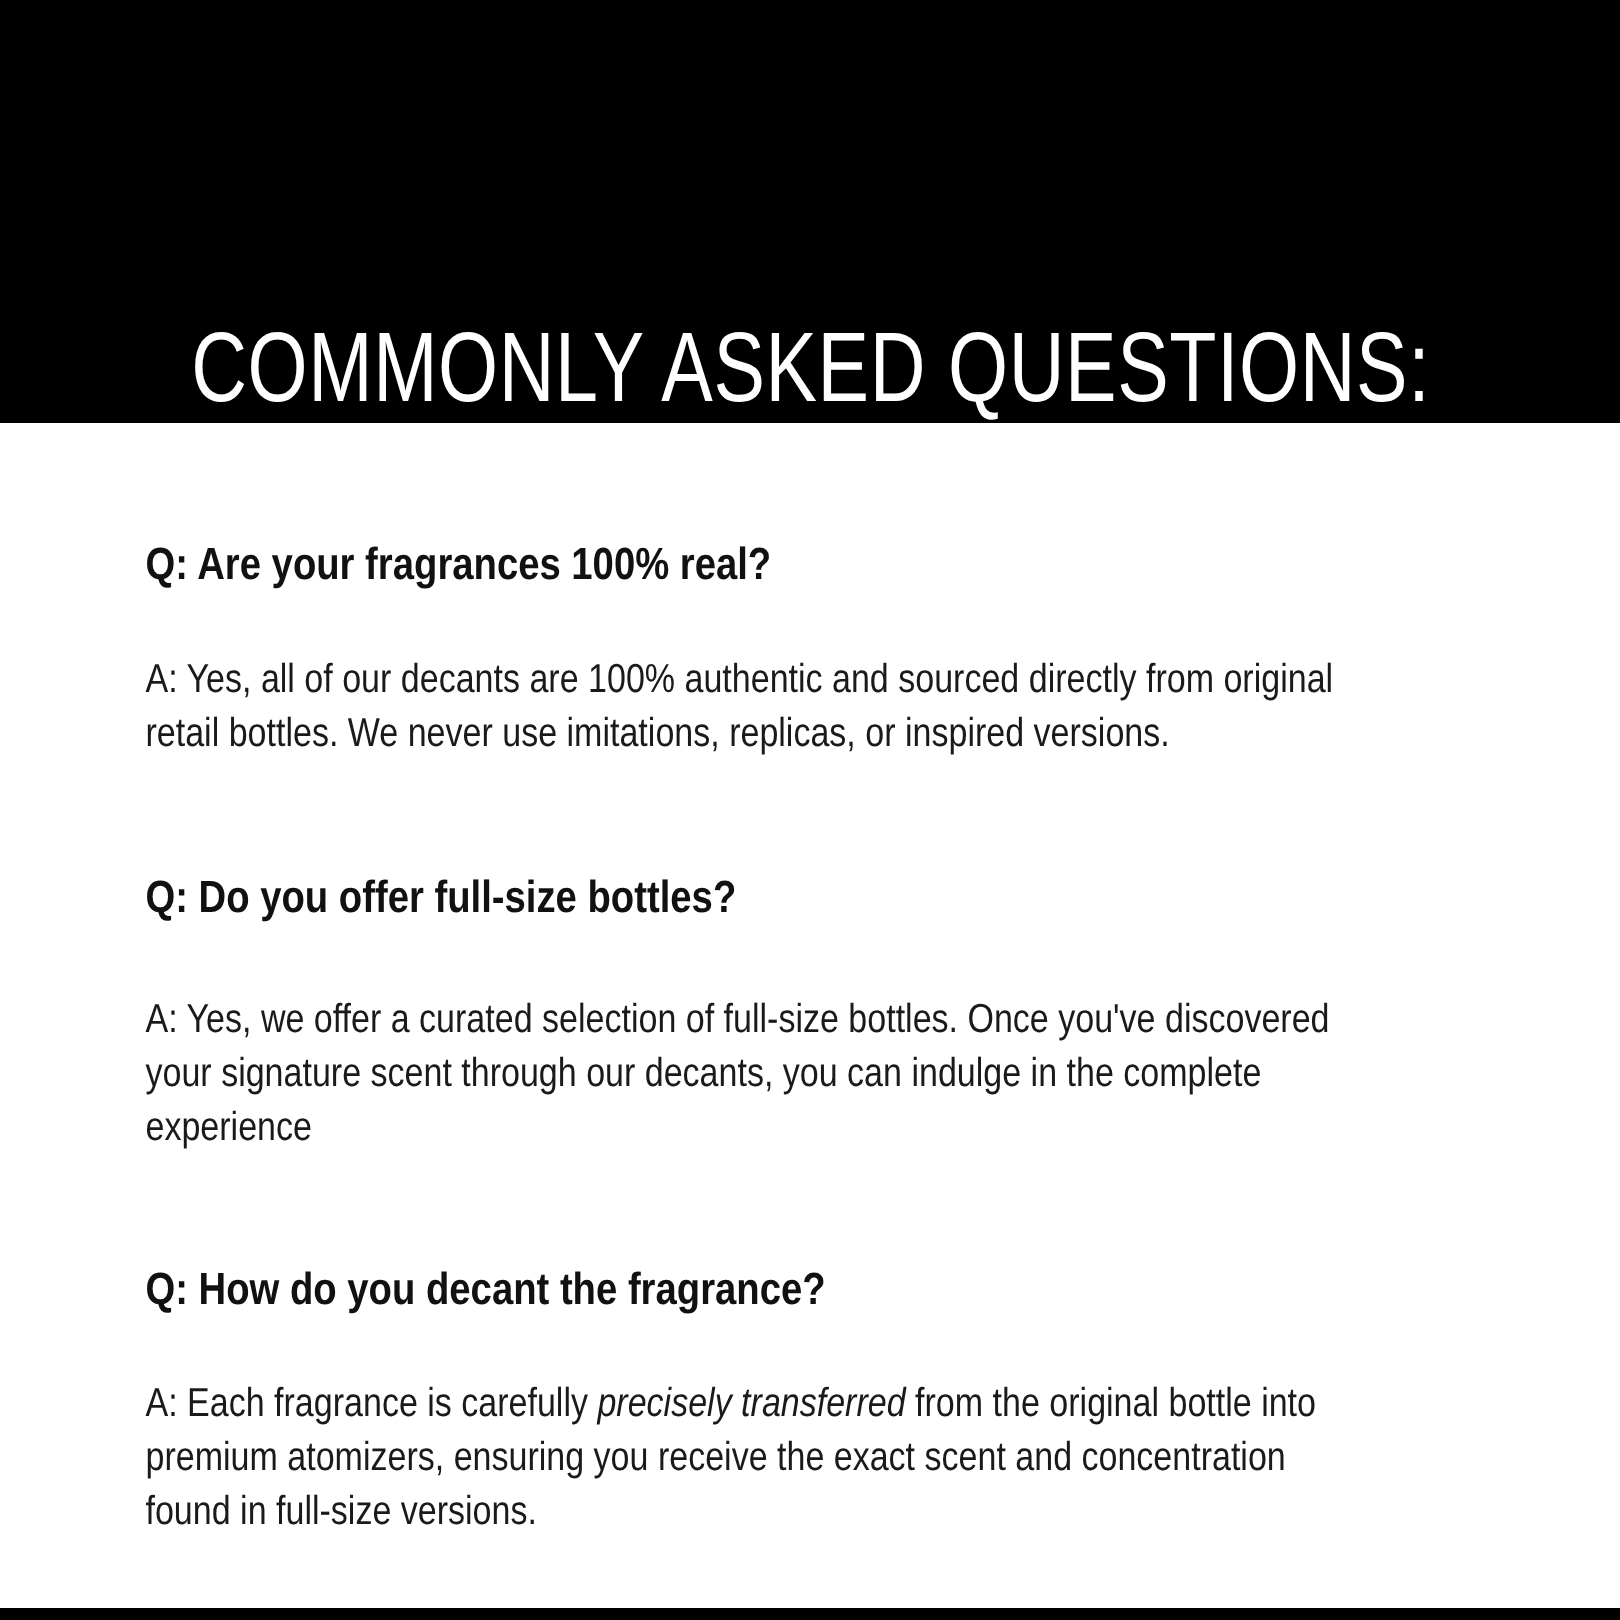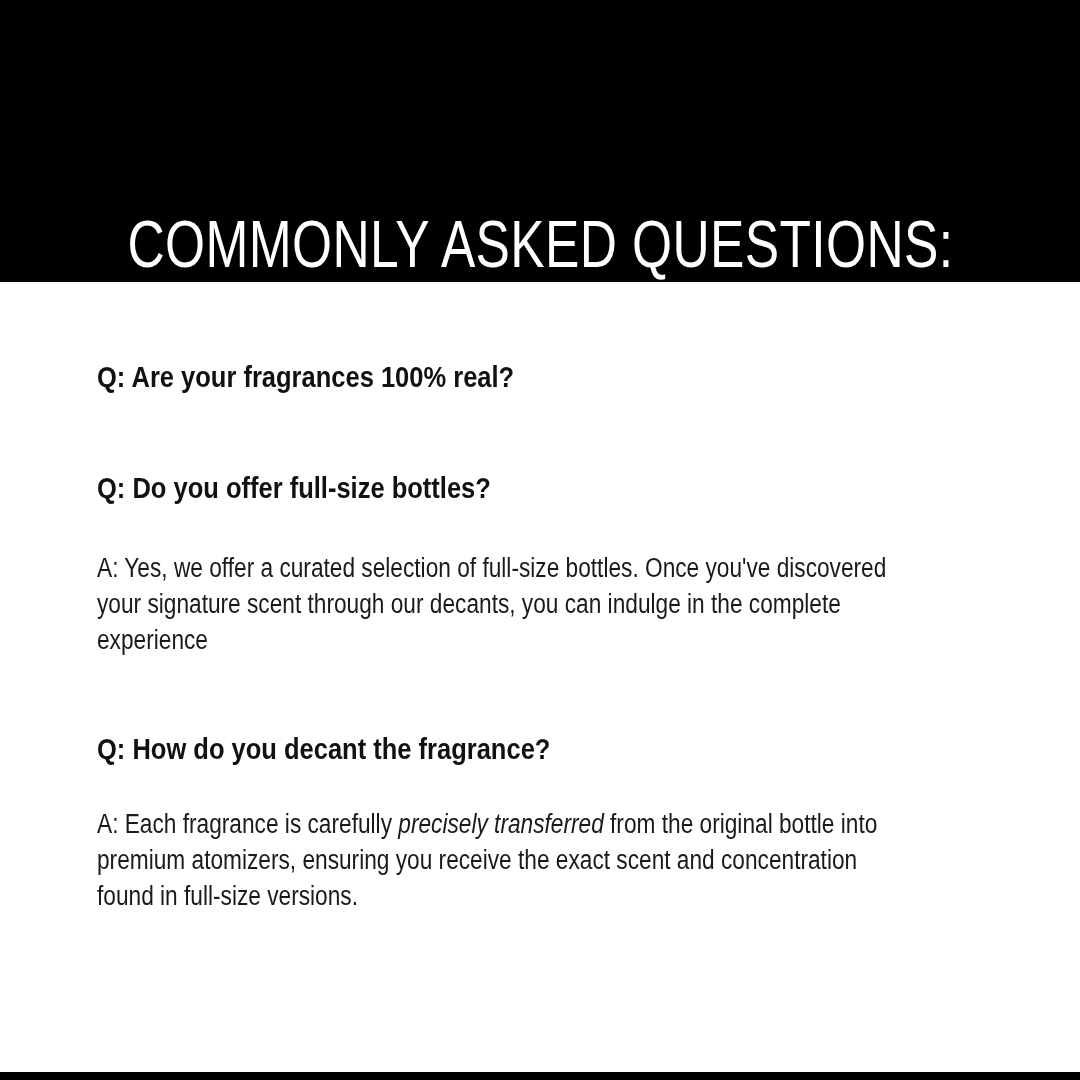--- a/index.html
+++ b/index.html
@@ -95,20 +95,24 @@
 <div class="canvas">
 
   <div class="header-band">
     <div class="page-title">COMMONLY ASKED QUESTIONS:</div>
   </div>
 
   <div class="content">
 
     <section class="qa-block">
       <div class="question q1">Q: Are your fragrances 100% real?</div>
+      <div class="answer a1">
+        <div class="answer-line">A: Yes, all of our decants are 100% authentic and sourced directly from original</div>
+        <div class="answer-line">retail bottles. We never use imitations, replicas, or inspired versions.</div>
+      </div>
     </section>
 
     <section class="qa-block">
       <div class="question q3">Q: Do you offer full-size bottles?</div>
       <div class="answer a3">
         <div class="answer-line">A: Yes, we offer a curated selection of full-size bottles. Once you've discovered</div>
         <div class="answer-line">your signature scent through our decants, you can indulge in the complete</div>
         <div class="answer-line">experience</div>
       </div>
     </section>

